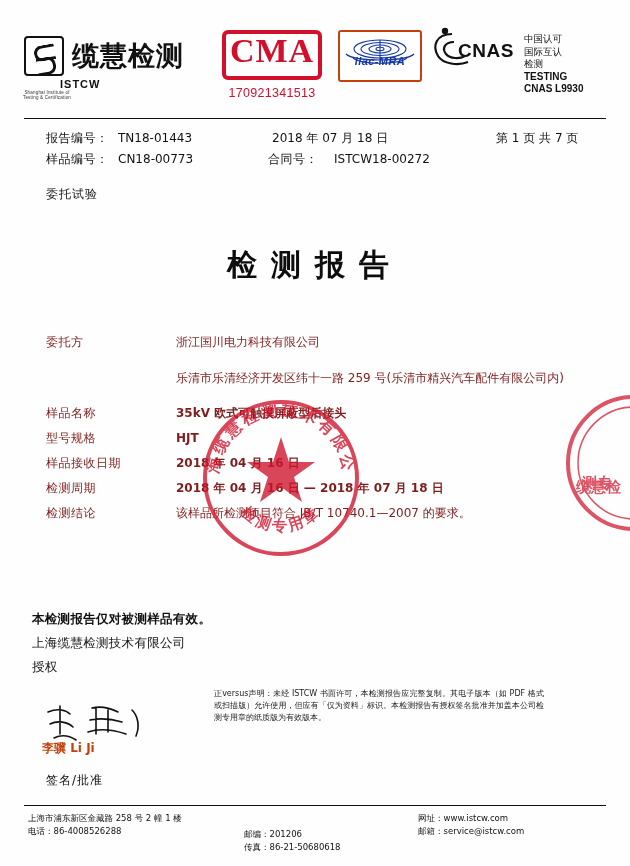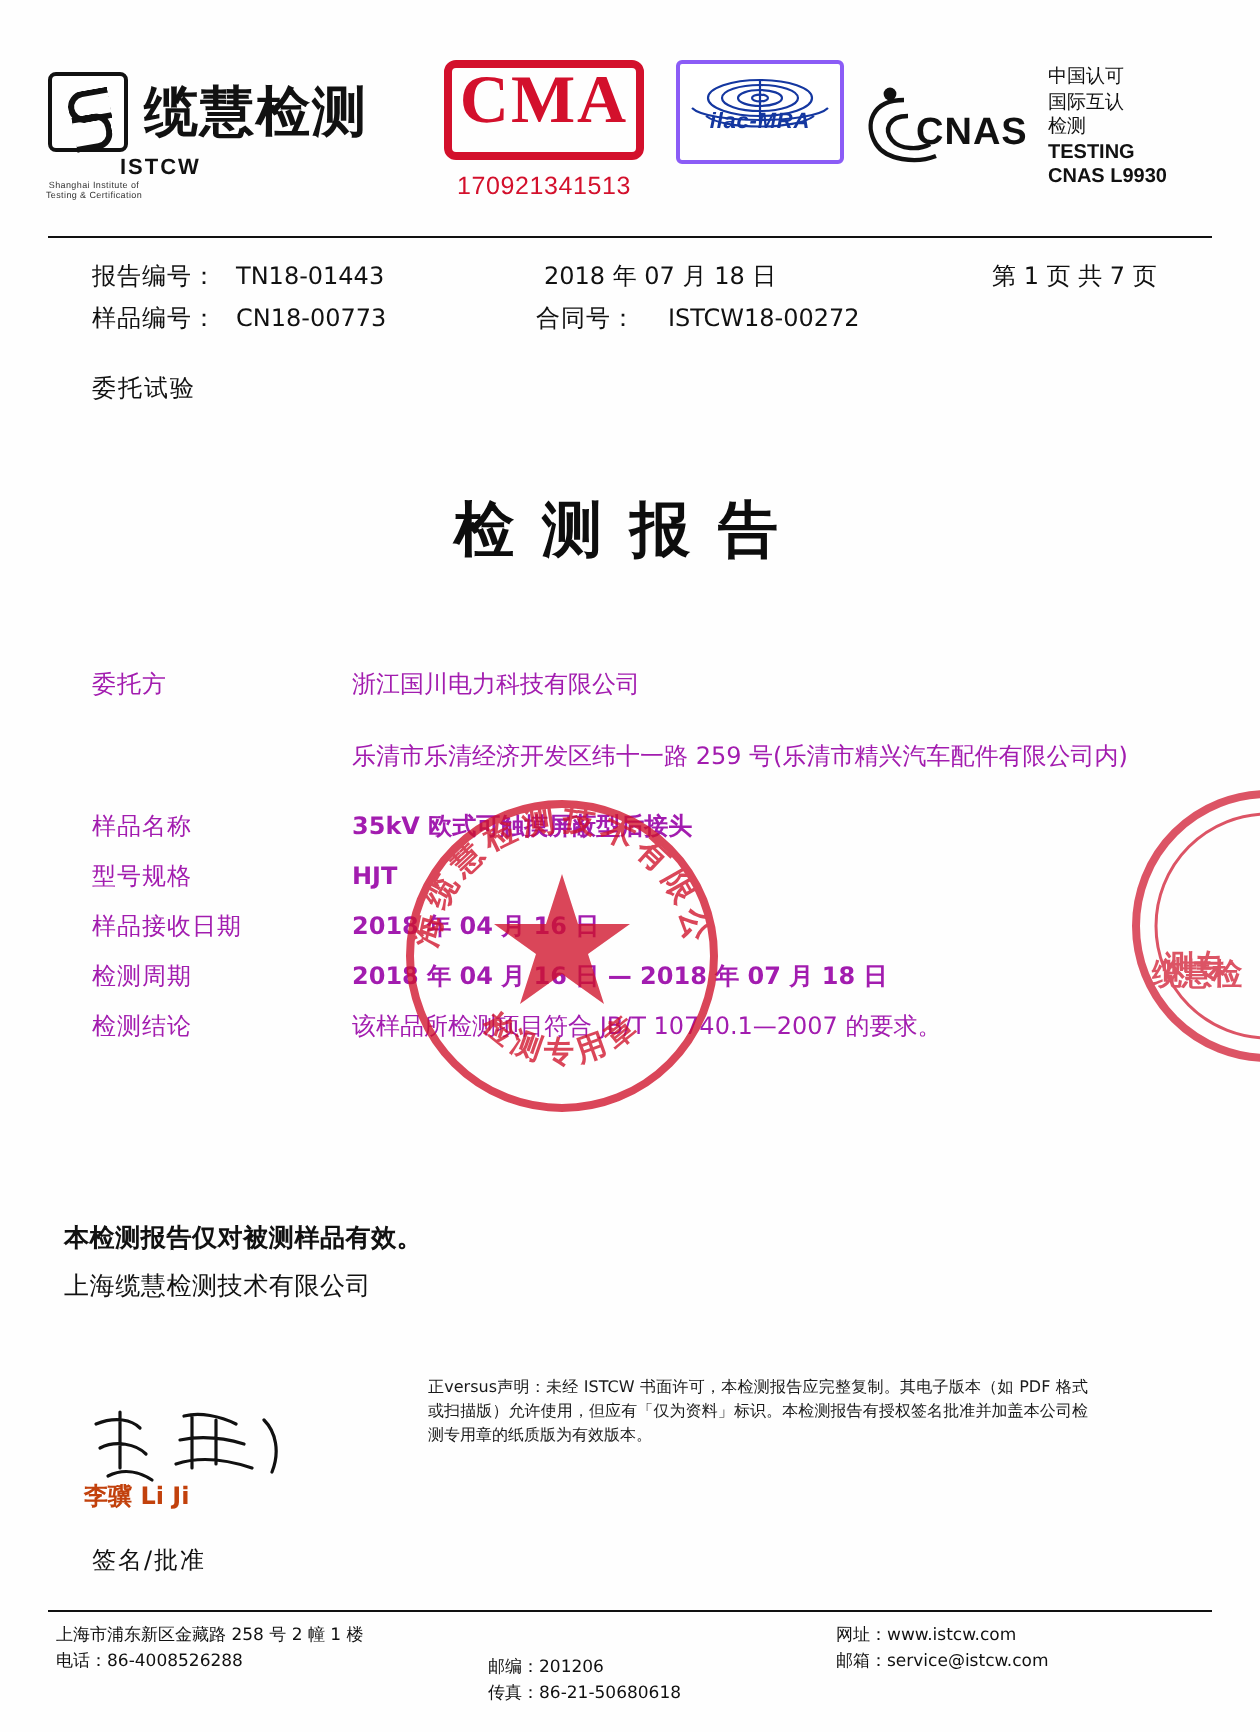--- a/index.html
+++ b/index.html
@@ -120,21 +120,21 @@
     font-size: 12.5px;
     color: #d3102c;
     letter-spacing: .3px;
   }
 
   
   .ilac {
     position: absolute;
     left: 338px; top: 30px;
     width: 84px; height: 52px;
-    border: 2px solid #8b5cf6;
+    border: 2px solid #c2410c;
     border-radius: 3px;
     box-sizing: border-box;
     overflow: hidden;
     background: #fff;
   }
   .ilac svg { position: absolute; left: 0; top: 0; }
   .ilac-label {
     position: absolute;
     left: 0; bottom: 13px;
     width: 80px;
@@ -142,21 +142,21 @@
     font-size: 11px;
     font-style: italic;
     font-weight: bold;
     color: #1437a0;
     letter-spacing: .4px;
   }
 
   
   .cnas {
     position: absolute;
-    left: 428px; top: 36px;
+    left: 428px; top: 20px;
     width: 96px; height: 56px;
   }
   .cnas svg { position: absolute; left: 0; top: 0; }
   .cnas-text {
     position: absolute;
     left: 30px; top: 20px;
     font-size: 19px;
     font-weight: bold;
     color: #111;
     letter-spacing: .5px;
@@ -228,21 +228,21 @@
     color: #0d0d0d;
   }
 
   
   .fields {
     position: absolute;
     left: 46px; top: 330px;
     width: 560px;
     font-size: 12px;
     font-family: "DejaVu Sans", sans-serif;
-    color: #a21caf;
+    color: #7f1d1d;
   }
   .f-row { position: relative; height: 25px; line-height: 25px; }
   .f-label { position: absolute; left: 0; letter-spacing: .5px; }
   .f-value { position: absolute; left: 130px; }
   .f-value.bold { font-weight: bold; }
 
   
   .stmt {
     position: absolute;
     left: 32px; top: 607px;
@@ -443,20 +443,21 @@
     </div>
     <div class="f-row">
       <span class="f-label">检测结论</span>
       <span class="f-value">该样品所检测项目符合 JB/T 10740.1—2007 的要求。</span>
     </div>
   </div>
 
   <div class="stmt">
     <div class="b">本检测报告仅对被测样品有效。</div>
     <div>上海缆慧检测技术有限公司</div>
+    <div>授权</div>
   </div>
 
   <div class="legal">正versus声明：未经 ISTCW 书面许可，本检测报告应完整复制。其电子版本（如 PDF 格式或扫描版）允许使用，但应有「仅为资料」标识。本检测报告有授权签名批准并加盖本公司检测专用章的纸质版为有效版本。</div>
 
   <svg class="sig-script" viewBox="0 0 110 46">
     <g fill="none" stroke="#111" stroke-width="1.6" stroke-linecap="round">
       <path d="M8 12 C18 8 26 10 30 14 M20 6 L20 34 M10 24 C18 20 28 22 33 27 M14 38 C22 34 30 36 36 40"></path>
       <path d="M52 8 C60 6 70 8 78 12 M56 8 L56 34 M68 10 L68 32 M50 20 C60 18 72 19 82 22 M48 32 C60 28 74 30 86 34 M92 10 C98 16 100 26 96 36"></path>
     </g>
   </svg>

